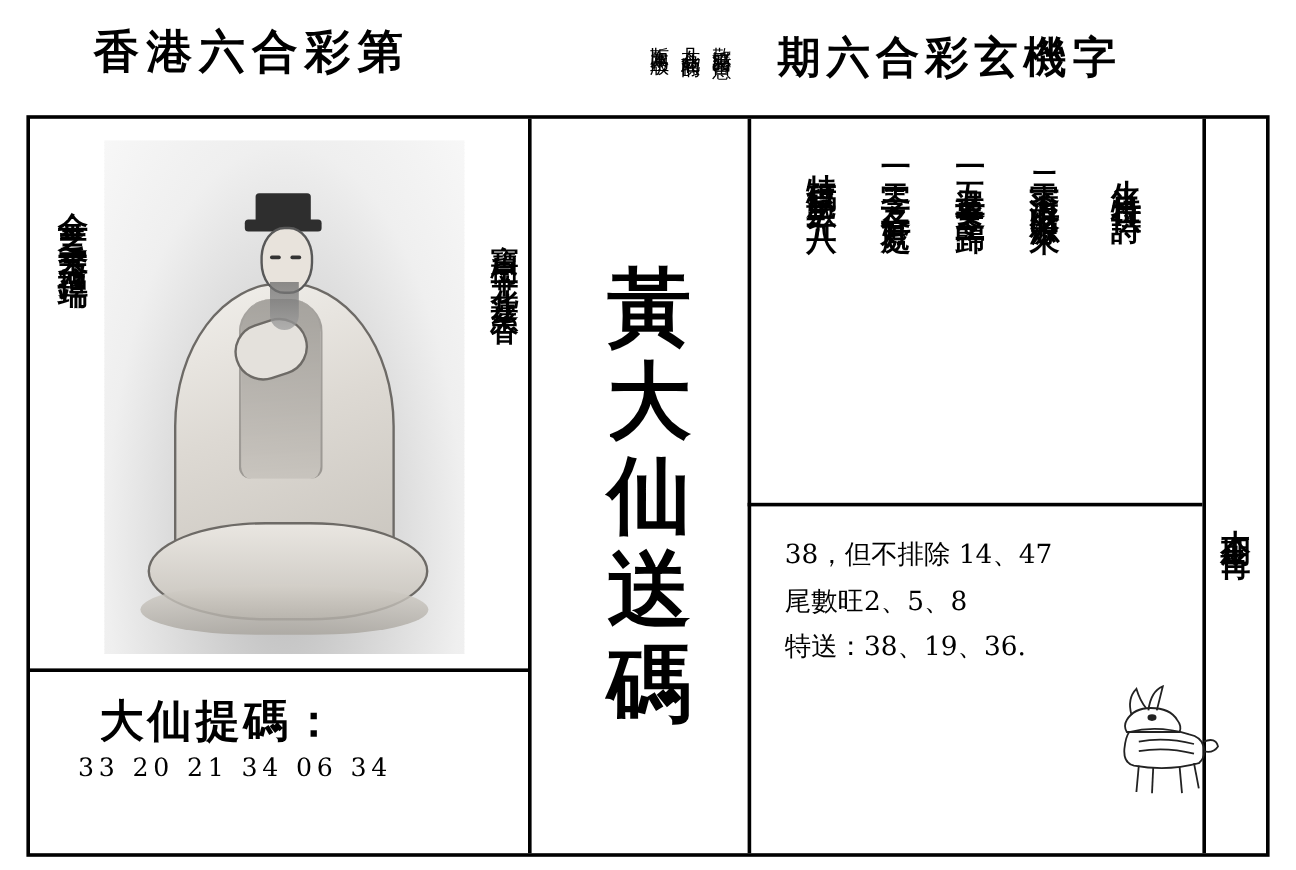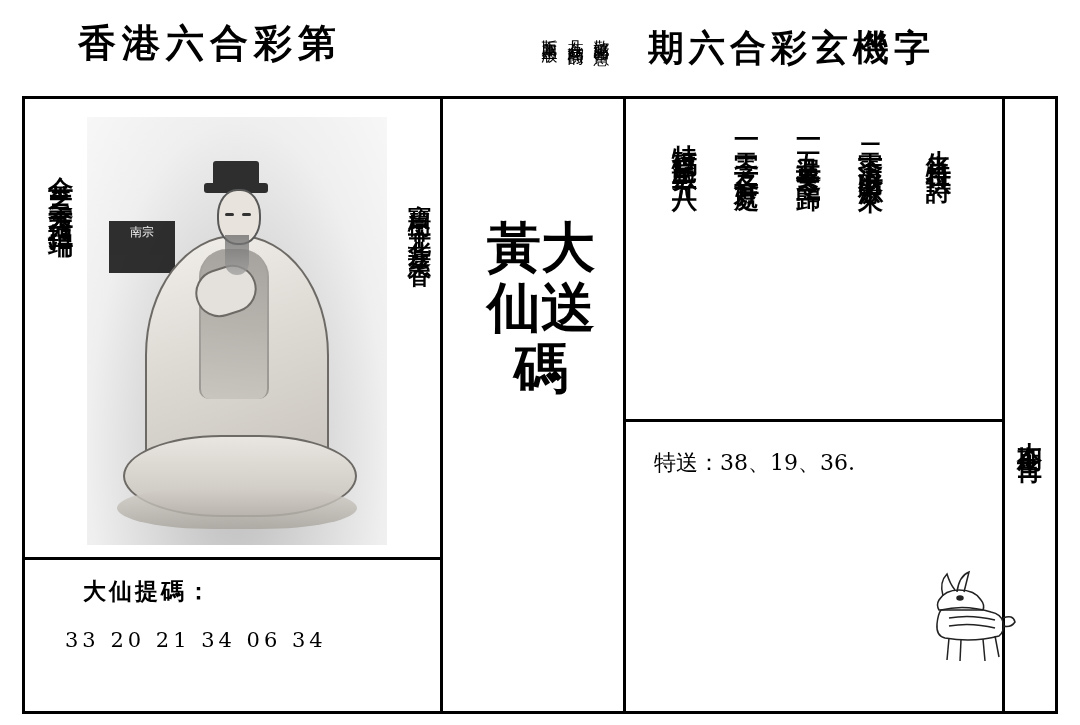--- a/index.html
+++ b/index.html
@@ -254,21 +254,21 @@
     left: 0;
     top: 461px;
     width: 415px;
     height: 151px;
   }
   .prompt-title {
     position: absolute;
     left: 58px;
     top: 16px;
     font-family: Liberation Sans, sans-serif;
-    font-size: 23px;
+    font-size: 37px;
     font-weight: bold;
     letter-spacing: 3px;
   }
   .prompt-numbers {
     position: absolute;
     left: 40px;
     top: 68px;
     font-family: "DejaVu Serif", serif;
     font-size: 21px;
     letter-spacing: 4px;
@@ -304,21 +304,21 @@
   .notice-c2 { left: 122px; top: 0; }
   .notice-c3 { left: 96px;  top: 0; }
 
   .big-title {
     position: absolute;
     left: 38px;
     top: 118px;
     width: 120px;
     font-family: "DejaVu Serif", serif;
     font-weight: bold;
-    font-size: 54px;
+    font-size: 70px;
     line-height: 1.12;
     letter-spacing: 0;
     text-align: center;
   }
 
   
   .poem {
     position: absolute;
     left: 601px;
     top: 0;
@@ -401,21 +401,20 @@
     <div class="vline v1"></div>
     <div class="vline v2"></div>
     <div class="vline v3"></div>
     <div class="hline-left"></div>
     <div class="hline-right"></div>
 
     <div class="left-col">
       <div class="left-vert-text">金芝三秀秀擅端</div>
 
       <div class="picture">
-        <div class="fig-seal2">南宗</div>
         <div class="fig-robe"></div>
         <div class="fig-robe-inner"></div>
         <div class="fig-lap"></div>
         <div class="fig-base"></div>
         <div class="fig-arm"></div>
         <div class="fig-hat"></div>
         <div class="fig-face"></div>
         <div class="fig-eye-l"></div>
         <div class="fig-eye-r"></div>
         <div class="fig-beard"></div>
@@ -440,20 +439,22 @@
 
     <div class="poem">
       <div class="poem-line poem-l0">生肖特供詩</div>
       <div class="poem-line poem-l1">二零滾滾財源來</div>
       <div class="poem-line poem-l2">一五還要零三歸</div>
       <div class="poem-line poem-l3">一零二三各好處</div>
       <div class="poem-line poem-l4">特碼尾數二五八</div>
     </div>
 
     <div class="notes">
+      <div>38，但不排除 14、47</div>
+      <div>尾數旺2、5、8</div>
       <div>特送：38、19、36.</div>
     </div>
 
     <div class="far-right">
       <div class="far-right-label">本期生肖</div>
     </div>
 
   </div>
 
   <svg class="goat" viewBox="0 0 120 105">

